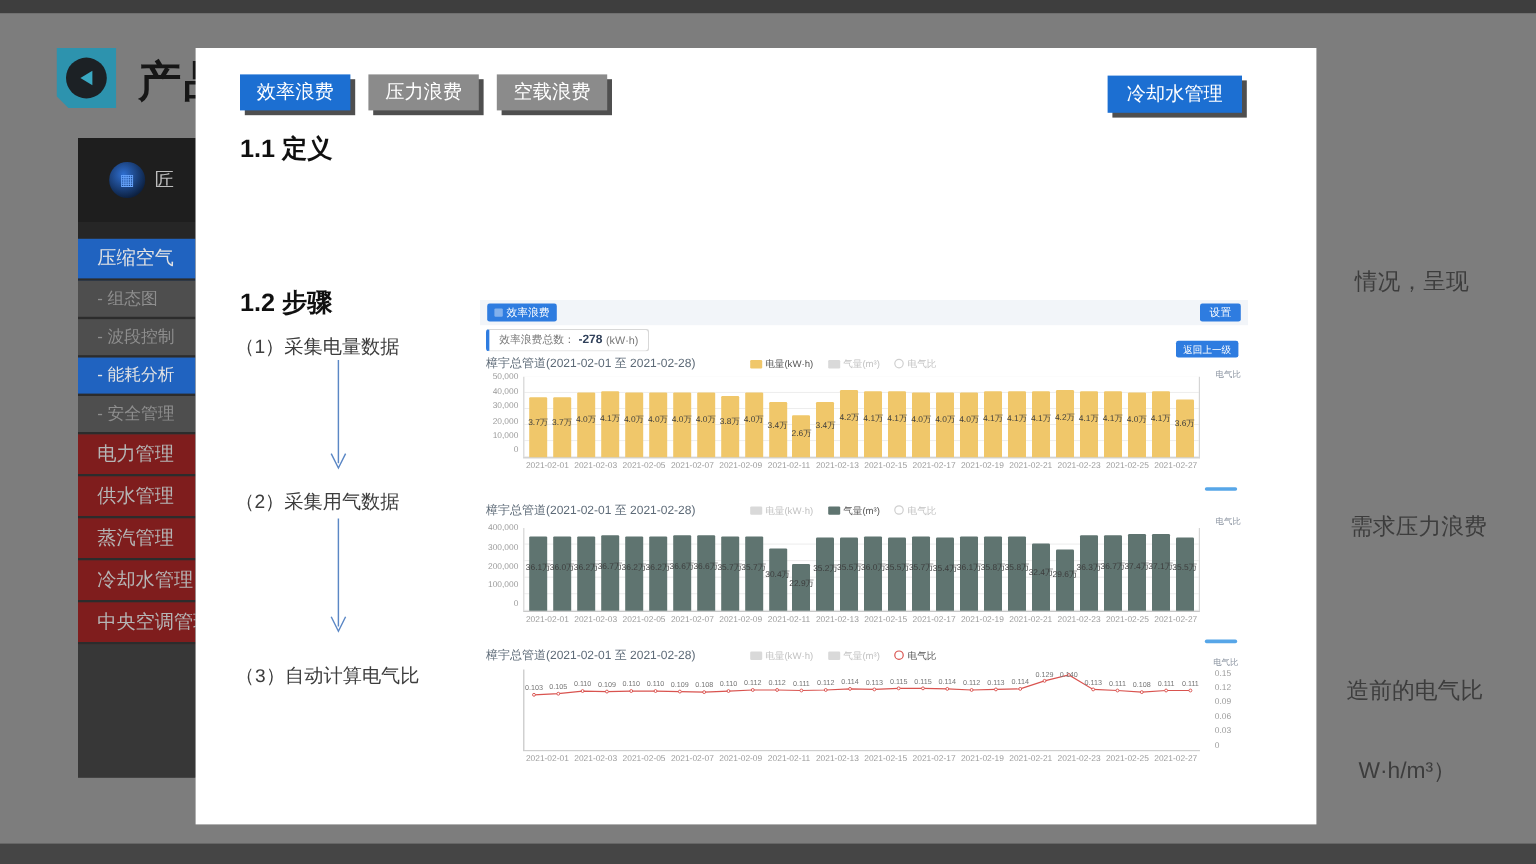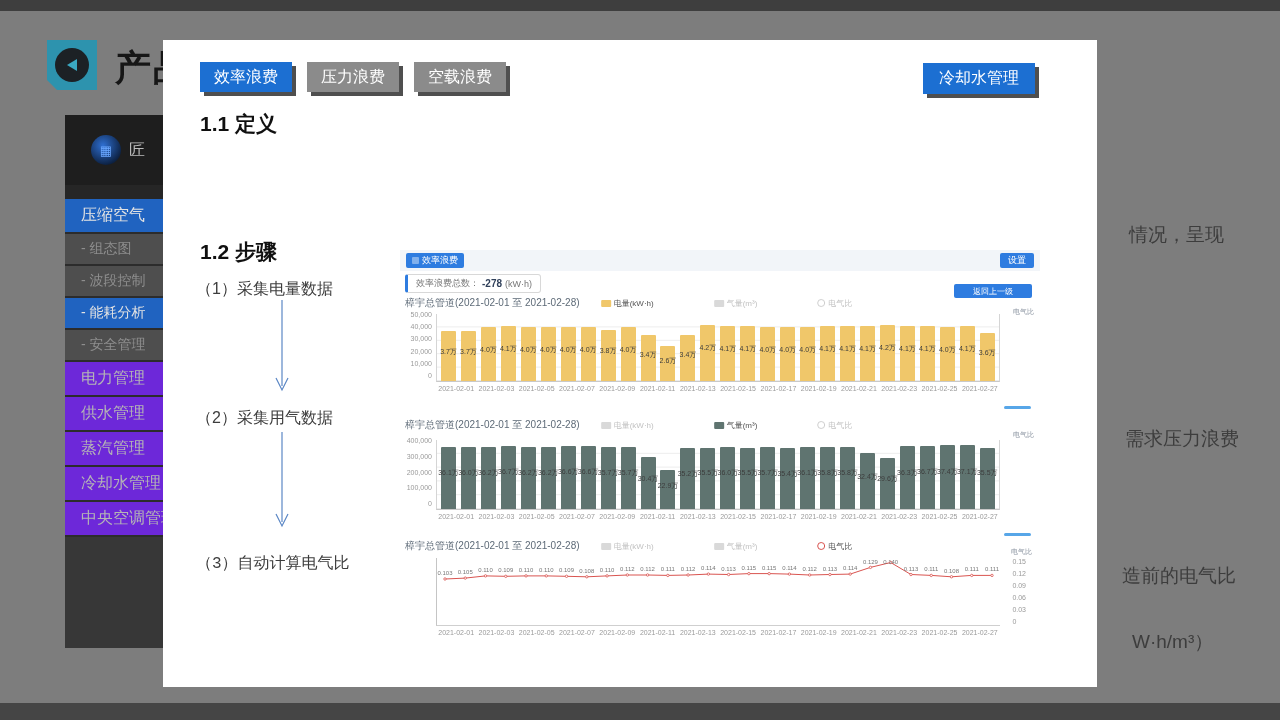--- a/index.html
+++ b/index.html
@@ -16,21 +16,21 @@
   .app-logo .tri{width:0;height:0;border:6px solid transparent;border-right:10px solid #3aa9c3;margin-left:-6px;}
   .slide-title{position:absolute;left:115px;top:44px;font-size:36px;font-weight:800;color:#161616;z-index:1;letter-spacing:2px;}
 
   .sidebar{position:absolute;left:65px;top:115px;width:98px;height:533px;background:#373737;z-index:1;overflow:hidden;}
   .sb-head{height:70px;background:#1e1e1e;display:flex;align-items:center;padding-left:26px;gap:8px;}
   .sb-logo{width:30px;height:30px;border-radius:50%;background:radial-gradient(circle at 40% 35%,#2f6fd1,#0c2040 75%);
            display:flex;align-items:center;justify-content:center;color:#6aa7ff;font-size:13px;flex:0 0 auto;}
   .sb-head .t{color:#bdbdbd;font-size:16px;white-space:nowrap;}
   .sb-gap{height:14px;background:#262626;}
   .sb-item{height:33px;display:flex;align-items:center;padding-left:16px;font-size:16px;color:#b5b5b5;
-           background:#6d28d9;border-bottom:2px solid #2c2c2c;white-space:nowrap;cursor:pointer;}
+           background:#7f1d1d;border-bottom:2px solid #2c2c2c;white-space:nowrap;cursor:pointer;}
   .sb-item.sub{font-size:14px;color:#8e8e8e;background:#4e4e4e;height:30px;}
   .sb-item.active{background:#2063c0;color:#e3e3e3;}
   .sb-fill{height:120px;background:#373737;}
 
   .frag{position:absolute;color:#3d3d3d;font-size:19px;z-index:1;white-space:nowrap;margin-left:36px;}
   .frag1{left:1093px;top:222px;}
   .frag2{left:1089px;top:426px;}
   .frag3{left:1086px;top:563px;}
   .frag4{left:1096px;top:629px;}
 
@@ -54,31 +54,31 @@
 
   
   .chart-card{position:absolute;left:237px;width:640px;background:#fff;}
   .card1{top:210px;height:148px;} .card2{top:360px;height:132px;} .card3{top:493px;height:112px;}
 
   .ccard-header{height:21px;background:#f2f5f9;display:flex;align-items:center;justify-content:space-between;padding:0 6px;}
   .badge{display:inline-flex;align-items:center;background:#2e7ce0;color:#fff;font-size:9px;height:15px;
          padding:0 6px;border-radius:2px;}
   .badge .badge-ic{width:7px;height:7px;background:rgba(255,255,255,.4);border-radius:1px;margin-right:3px;}
   .mini-btn{background:#2e7ce0;color:#fff;border:none;border-radius:2px;font-size:9px;height:15px;padding:0 8px;cursor:pointer;}
-  .mini-btn.back{position:absolute;top:34px;right:8px;height:14px;font-size:8px;padding:0 19px;}
+  .mini-btn.back{position:absolute;top:34px;right:8px;height:14px;font-size:8px;padding:0 6px;}
 
   .summary{position:absolute;top:24px;left:5px;display:inline-flex;align-items:center;gap:3px;background:#fff;
            border:1px solid #d8d8d8;border-left:3px solid #2e7ce0;border-radius:3px;padding:2px 8px;font-size:9px;color:#777;}
   .summary .sum-val{color:#30405a;font-size:10px;}
 
   .title-row{position:absolute;left:5px;right:40px;display:flex;align-items:center;height:14px;}
   .card1 .title-row{top:46px;} .card2 .title-row{top:18px;} .card3 .title-row{top:6px;}
   .c-title{font-size:10px;color:#5d6a77;white-space:nowrap;}
   .legend{position:absolute;left:50%;transform:translateX(-50%);display:flex;gap:12px;align-items:center;font-size:8px;white-space:nowrap;}
-  .lg-item{display:inline-flex;align-items:center;gap:3px;color:#c2c2c2;cursor:pointer;padding-left:48px;}
+  .lg-item{display:inline-flex;align-items:center;gap:3px;color:#c2c2c2;cursor:pointer;}
   .lg-item.on{color:#555;}
   .lg-item .sw{display:inline-block;width:10px;height:7px;border-radius:1px;background:#d9d9d9;}
   .lg-item .sw.circle{width:6px;height:6px;border-radius:50%;background:#fff !important;border:1px solid #cfcfcf;}
 
   .raxis{position:absolute;font-size:7px;color:#8a93a0;}
   .card1 .raxis{top:57px;right:6px;} .card2 .raxis{top:30px;right:6px;} .card3 .raxis{top:14px;right:8px;}
 
   .mini-scroll{position:absolute;width:27px;height:3px;background:#57a6e8;border-radius:2px;cursor:pointer;}
   .card2 .mini-scroll{top:6px;right:9px;} .card3 .mini-scroll{top:0px;right:9px;}
 

